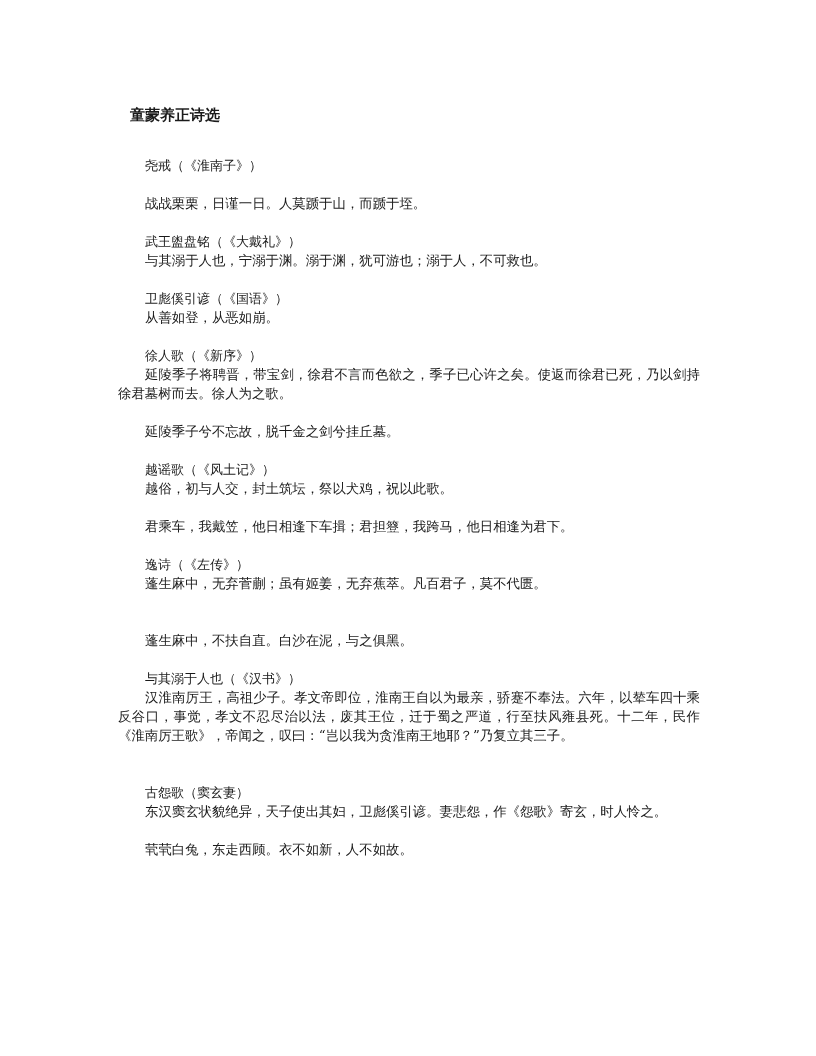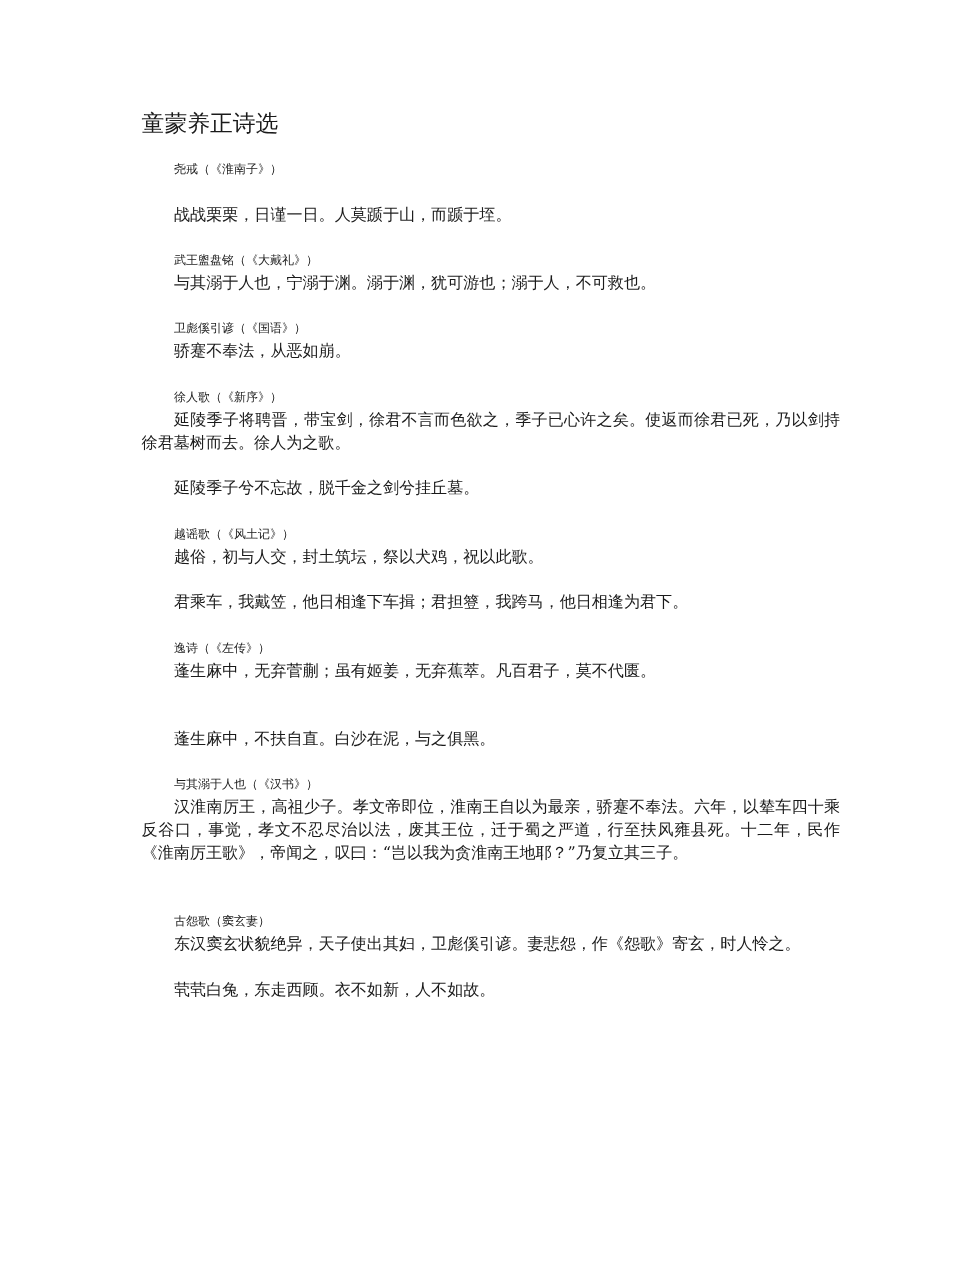--- a/index.html
+++ b/index.html
@@ -7,23 +7,23 @@
   .page {
     position: absolute;
     left: 118px;
     top: 94px;
     width: 582px;
     font-family: "DejaVu Serif", "Liberation Serif", serif;
     font-size: 13.4px;
     line-height: 19px;
     color: #1a1a1a;
   }
-  .doc-title { margin: 0; font-weight: normal; font-size: 19px; }
+  .doc-title { margin: 12px; font-weight: bold; font-size: 15px; }
   .gap { height: 19px; }
-  .section-title { margin: 0; padding-left: 27px; font-weight: normal; font-size: 10px; }
+  .section-title { margin: 0; padding-left: 27px; font-weight: normal; font-size: 13px; }
   .para { margin: 0; text-indent: 27px; text-align: justify; }
   .verse { margin: 0; padding-left: 27px; }
 </style>
 </head>
 <body>
 
 <div class="page">
   <h1 class="doc-title">童蒙养正诗选</h1>
   <div class="gap"></div>
 
@@ -35,21 +35,21 @@
   <div class="gap"></div>
 
   <div>
     <h2 class="section-title">武王盥盘铭（《大戴礼》）</h2>
     <p class="para">与其溺于人也，宁溺于渊。溺于渊，犹可游也；溺于人，不可救也。</p>
   </div>
   <div class="gap"></div>
 
   <div>
     <h2 class="section-title">卫彪傒引谚（《国语》）</h2>
-    <p class="para">骄蹇不奉法，从恶如崩。</p>
+    <p class="para">从善如登，从恶如崩。</p>
   </div>
   <div class="gap"></div>
 
   <div>
     <h2 class="section-title">徐人歌（《新序》）</h2>
     <p class="para">延陵季子将聘晋，带宝剑，徐君不言而色欲之，季子已心许之矣。使返而徐君已死，乃以剑持徐君墓树而去。徐人为之歌。</p>
     <div class="gap"></div>
     <p class="verse">延陵季子兮不忘故，脱千金之剑兮挂丘墓。</p>
   </div>
   <div class="gap"></div>

